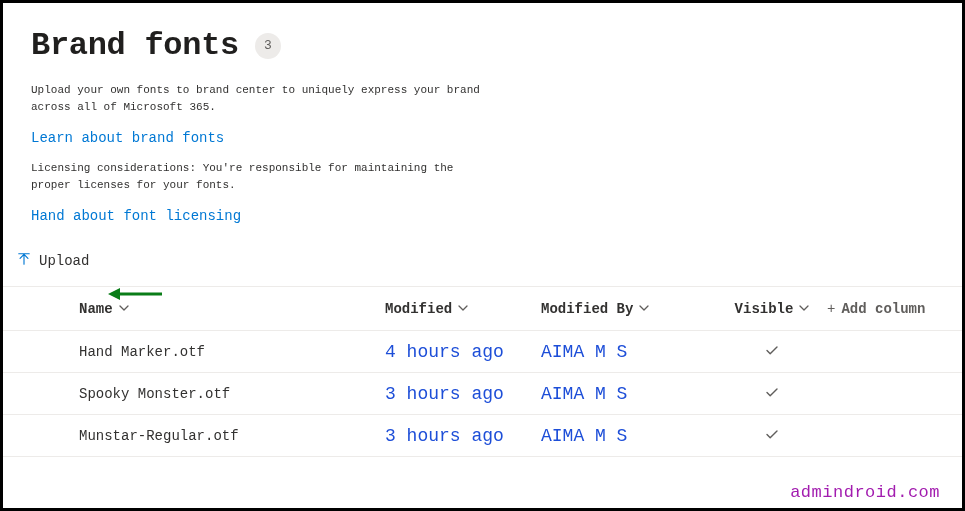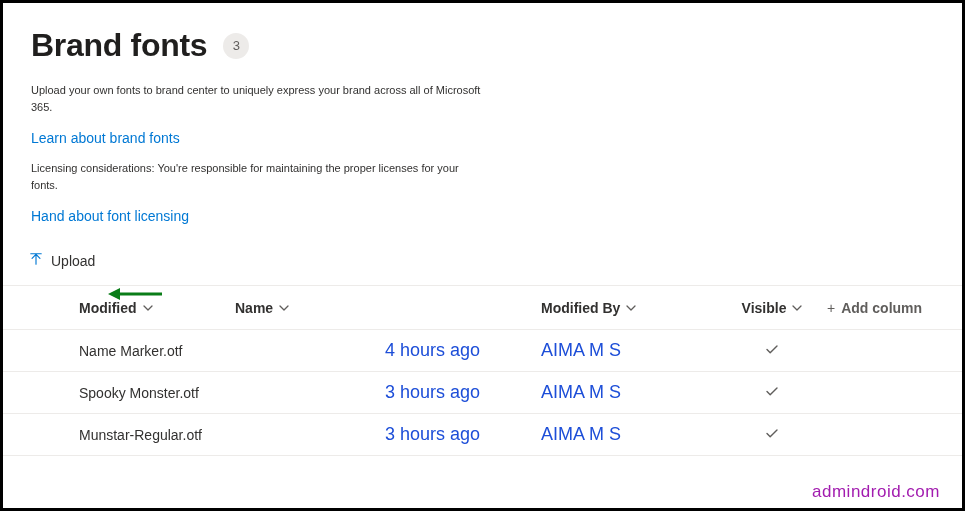--- a/index.html
+++ b/index.html
@@ -11,20 +11,21 @@
       height: 511px;
       position: relative;
     }
     .frame {
       width: 965px;
       height: 511px;
       border: 3px solid #000;
       padding: 24px 0 0 0;
       position: relative;
       overflow: hidden;
+      font-family: Liberation Mono, monospace;
     }
     .header-block {
       padding: 0 28px;
     }
     .title-row {
       display: flex;
       align-items: center;
       gap: 16px;
       margin-bottom: 18px;
     }
@@ -54,21 +55,21 @@
       margin-bottom: 14px;
     }
     .link {
       font-size: 14px;
       color: #0078d4;
       cursor: pointer;
       display: inline-block;
       margin-bottom: 14px;
     }
     .toolbar {
-      padding: 10px 24px 12px 24px;
+      padding: 10px 24px 12px 12px;
       border-bottom: 1px solid #edebe9;
     }
     .upload-btn {
       display: inline-flex;
       align-items: center;
       gap: 8px;
       font-size: 14px;
       color: #323130;
       cursor: pointer;
       background: none;
@@ -152,31 +153,31 @@
     </button>
   </div>
 
   <svg class="arrow-annotation" width="56" height="18" viewBox="0 0 56 18">
     <line x1="54" y1="9" x2="6" y2="9" stroke="#0a7d18" stroke-width="3"></line>
     <polygon points="0,9 12,3 12,15" fill="#0a7d18"></polygon>
   </svg>
 
   <div class="table">
     <div class="thead-row">
+      <div class="cell name">
+        <span class="col-header">
+          <span>Name</span>
+          <span class="chev"><svg width="10" height="10" viewBox="0 0 10 10">
+                <path d="M1 3l4 4 4-4" stroke="currentColor" stroke-width="1.3" fill="none" stroke-linecap="round" stroke-linejoin="round"></path>
+              </svg></span>
+        </span>
+      </div>
       <div class="cell modified">
         <span class="col-header">
           <span>Modified</span>
-          <span class="chev"><svg width="10" height="10" viewBox="0 0 10 10">
-                <path d="M1 3l4 4 4-4" stroke="currentColor" stroke-width="1.3" fill="none" stroke-linecap="round" stroke-linejoin="round"></path>
-              </svg></span>
-        </span>
-      </div>
-      <div class="cell name">
-        <span class="col-header">
-          <span>Name</span>
           <span class="chev"><svg width="10" height="10" viewBox="0 0 10 10">
                 <path d="M1 3l4 4 4-4" stroke="currentColor" stroke-width="1.3" fill="none" stroke-linecap="round" stroke-linejoin="round"></path>
               </svg></span>
         </span>
       </div>
       <div class="cell modifiedby">
         <span class="col-header">
           <span>Modified By</span>
           <span class="chev"><svg width="10" height="10" viewBox="0 0 10 10">
                 <path d="M1 3l4 4 4-4" stroke="currentColor" stroke-width="1.3" fill="none" stroke-linecap="round" stroke-linejoin="round"></path>
@@ -191,21 +192,21 @@
               </svg></span>
         </span>
       </div>
       <div class="cell addcol">
         <span class="plus">+</span>
         <span class="addcol-label">Add column</span>
       </div>
     </div>
     <div id="tbody">
         <div class="tbody-row">
-          <div class="cell name">Name Marker.otf</div>
+          <div class="cell name">Hand Marker.otf</div>
           <div class="cell modified">4 hours ago</div>
           <div class="cell modifiedby">AIMA M S</div>
           <div class="cell visible">
             <span class="check-icon"><svg width="14" height="14" viewBox="0 0 14 14">
                 <path d="M2 7.5l3.2 3.2L12 4" stroke="currentColor" stroke-width="1.4" fill="none" stroke-linecap="round" stroke-linejoin="round"></path>
               </svg></span>
           </div>
           <div class="cell addcol"></div>
         </div>
         <div class="tbody-row">

